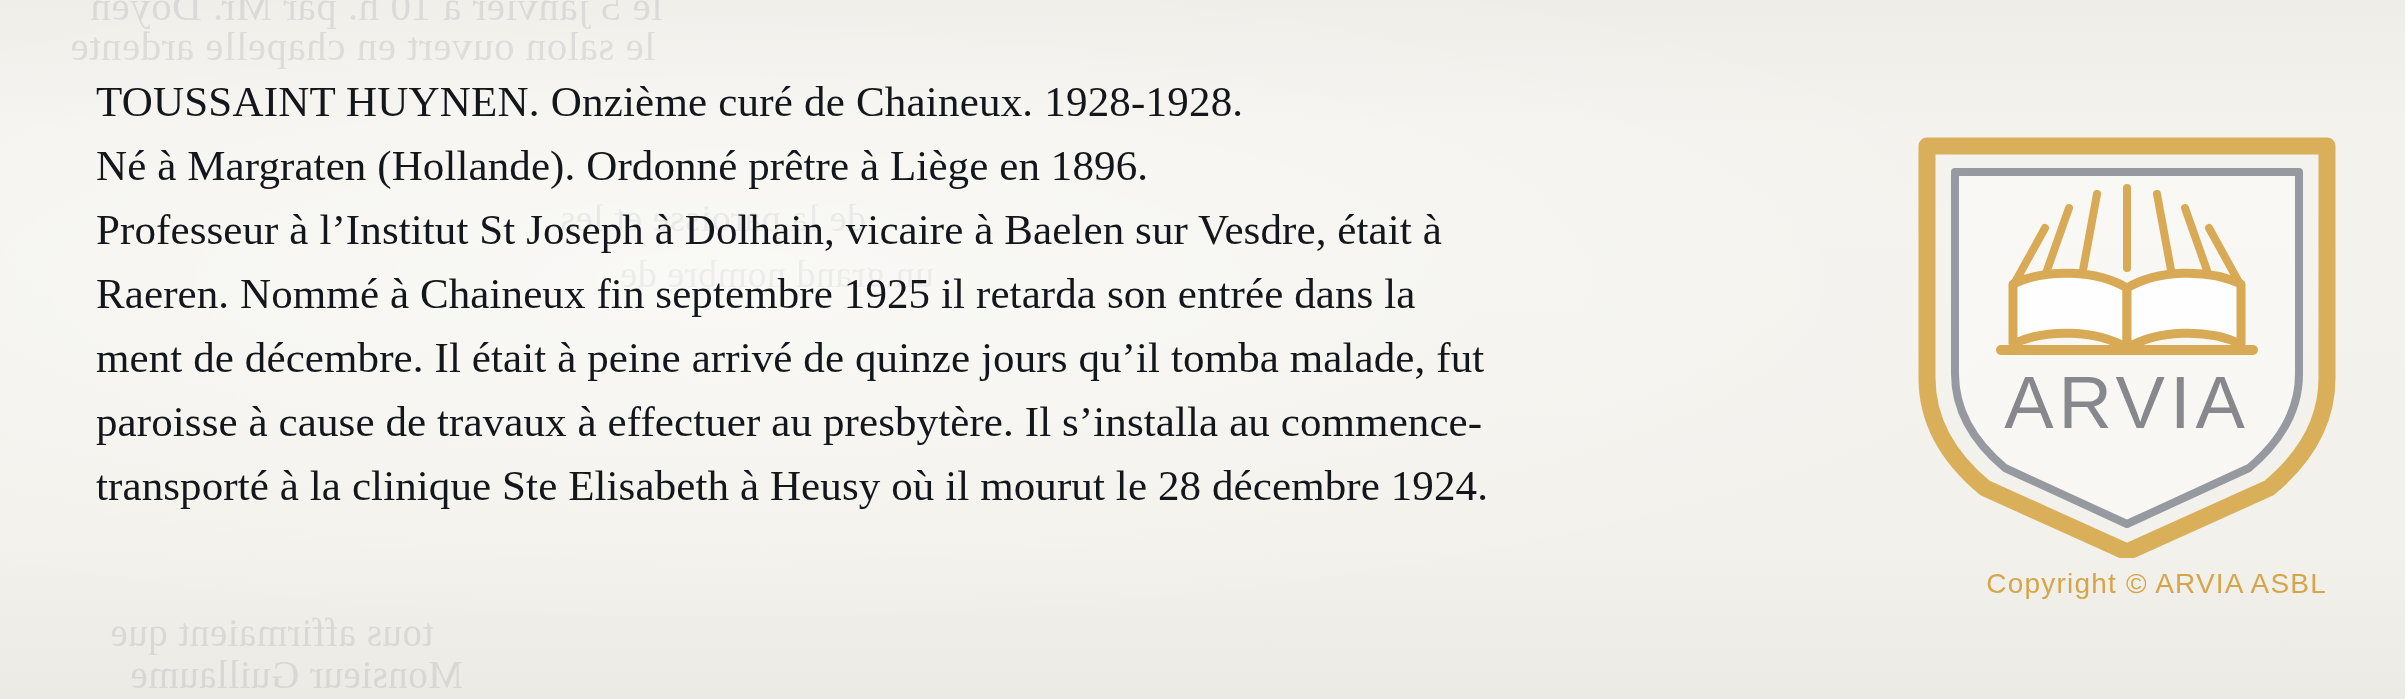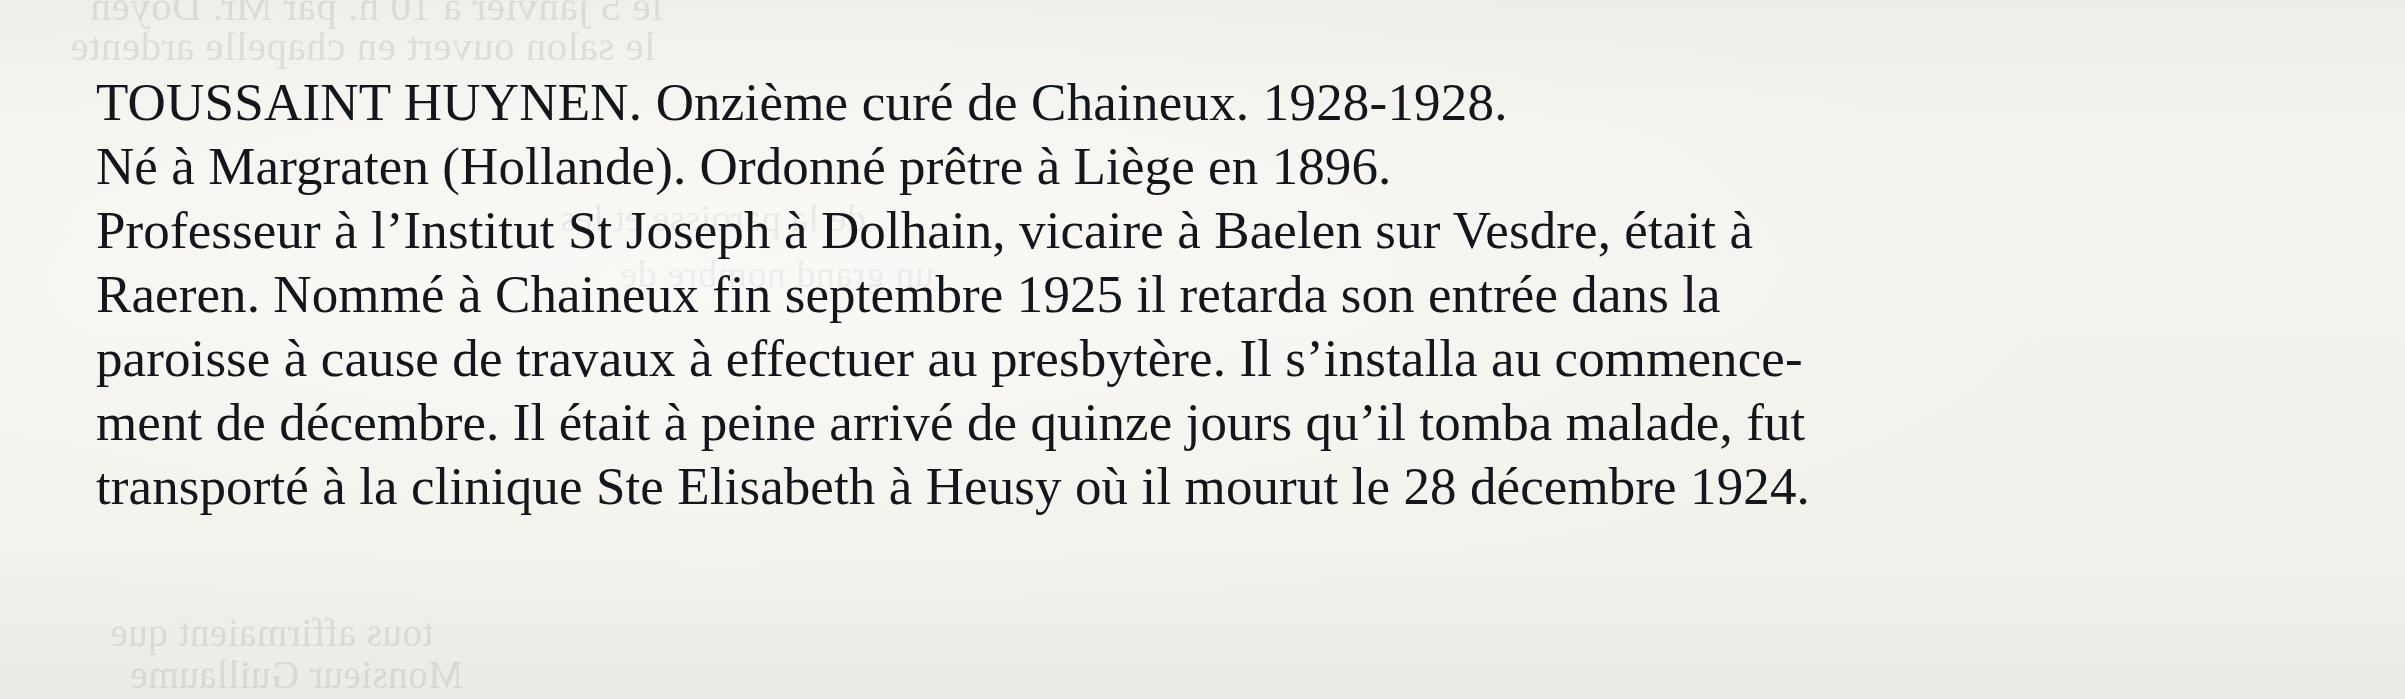--- a/index.html
+++ b/index.html
@@ -48,21 +48,21 @@
   #bleed-bot-2 { bottom: 2px; left: 130px; font-size: 39px; }
 
   #text-block {
     position: absolute;
     left: 96px;
     top: 70px;
     width: 2240px;
   }
   .line {
     font-family: "Liberation Serif", serif;
-    font-size: 53px;
+    font-size: 43px;
     line-height: 64px;
     color: #13161b;
     white-space: nowrap;
     letter-spacing: 0.1px;
   }
   .line.first {
     letter-spacing: 0.2px;
   }
 
   
@@ -102,20 +102,49 @@
   <div class="bleed" id="bleed-mid-1">de la paroisse et les</div>
   <div class="bleed" id="bleed-mid-2">un grand nombre de</div>
   <div class="bleed" id="bleed-bot-1">tous affirmaient que</div>
   <div class="bleed" id="bleed-bot-2">Monsieur Guillaume</div>
 
   <div id="text-block">
     <div class="line first">TOUSSAINT HUYNEN. Onzième curé de Chaineux. 1928-1928.</div>
     <div class="line">Né à Margraten (Hollande). Ordonné prêtre à Liège en 1896.</div>
     <div class="line">Professeur à l’Institut St Joseph à Dolhain, vicaire à Baelen sur Vesdre, était à</div>
     <div class="line">Raeren. Nommé à Chaineux fin septembre 1925 il retarda son entrée dans la</div>
+    <div class="line">ment de décembre. Il était à peine arrivé de quinze jours qu’il tomba malade, fut</div>
     <div class="line">paroisse à cause de travaux à effectuer au presbytère. Il s’installa au commence-</div>
-    <div class="line">ment de décembre. Il était à peine arrivé de quinze jours qu’il tomba malade, fut</div>
     <div class="line">transporté à la clinique Ste Elisabeth à Heusy où il mourut le 28 décembre 1924.</div>
   </div>
 
+  <div id="watermark">
+    <svg viewBox="0 0 420 430" xmlns="http://www.w3.org/2000/svg">
 
+      <path d="M10 18 L410 18 L410 250 Q410 312 352 360 L210 424 L68 360 Q10 312 10 250 Z" fill="none" stroke="#d8ab52" stroke-width="17" stroke-linejoin="round" opacity="0.95"></path>
+
+      <path d="M38 44 L382 44 L382 246 Q382 298 332 340 L210 396 L88 340 Q38 298 38 246 Z" fill="rgba(255,255,255,0.46)" stroke="#8d9198" stroke-width="8" stroke-linejoin="round" opacity="0.9"></path>
+
+      <g opacity="0.93">
+
+        <g stroke="#d6a549" stroke-width="8" stroke-linecap="round" fill="none">
+          <path d="M210 60 L210 140"></path>
+          <path d="M180 66 L166 142"></path>
+          <path d="M152 80 L128 148"></path>
+          <path d="M128 100 L96 158"></path>
+          <path d="M240 66 L254 142"></path>
+          <path d="M268 80 L292 148"></path>
+          <path d="M292 100 L324 158"></path>
+        </g>
+
+        <path d="M210 160 C180 142 130 140 96 156 L96 216 C130 200 180 202 210 220 Z" fill="#ffffff" stroke="#d6a549" stroke-width="9" stroke-linejoin="round"></path>
+        <path d="M210 160 C240 142 290 140 324 156 L324 216 C290 200 240 202 210 220 Z" fill="#ffffff" stroke="#d6a549" stroke-width="9" stroke-linejoin="round"></path>
+
+        <path d="M84 222 L336 222" stroke="#d6a549" stroke-width="10" stroke-linecap="round"></path>
+      </g>
+
+      <text x="210" y="300" text-anchor="middle" font-family="Liberation Sans, sans-serif" font-size="74" letter-spacing="5" fill="#6e7077" opacity="0.82">ARVIA</text>
+    </svg>
+  </div>
+
+  <div id="copyright">Copyright © ARVIA ASBL</div>
 
 </div>
 
 </body></html>

